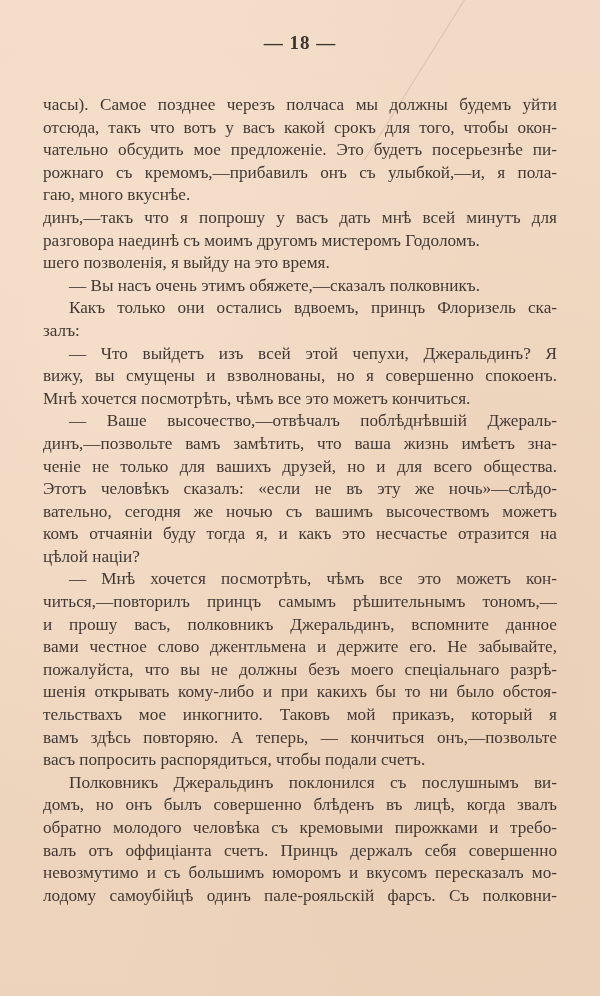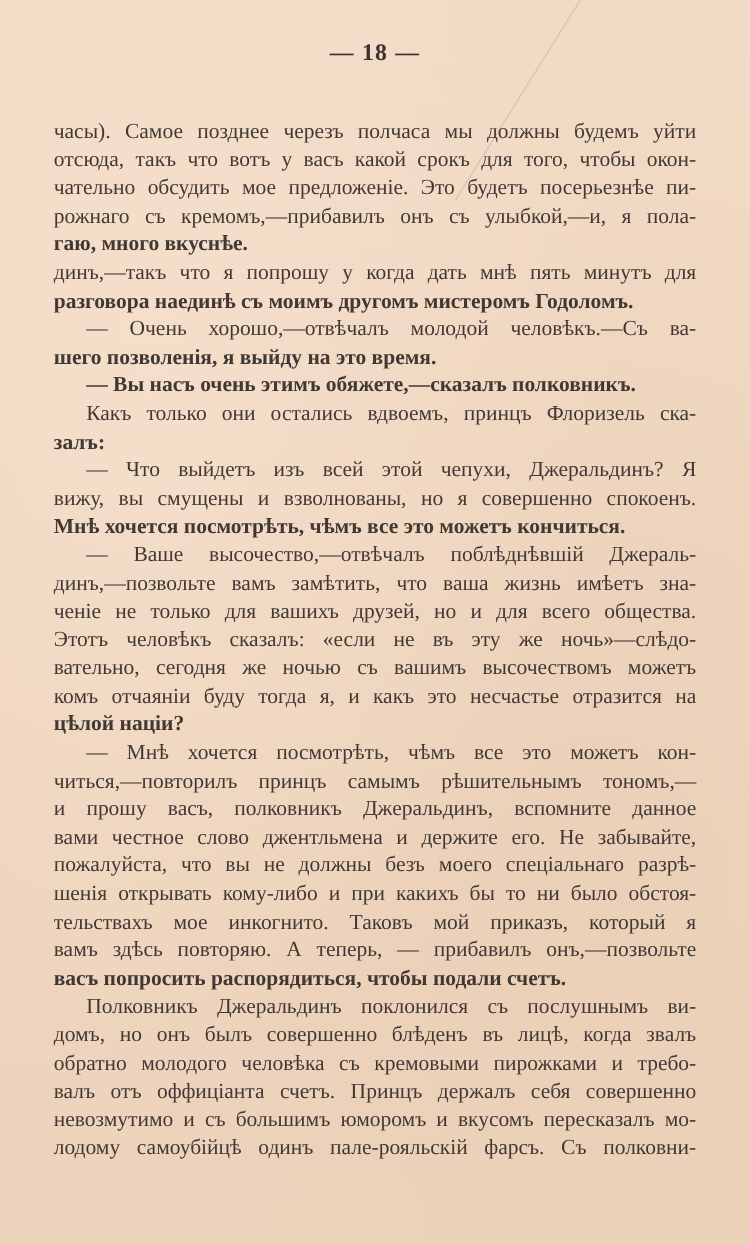--- a/index.html
+++ b/index.html
@@ -62,41 +62,39 @@
     }
     .line {
       display: block;
       white-space: nowrap;
       text-align: justify;
       text-align-last: justify;
       height: 22.6px;
     }
     .line.last {
       text-align-last: left;
-      font-weight: bold;
     }
     .line.indent {
       padding-left: 26px;
     }
   </style>
 </head>
 <body>
 
 <div class="page">
   <div class="crease"></div>
   <div class="page-number">— 18 —</div>
   <div class="text-body" id="text-body">
       <span class="line">часы). Самое позднее черезъ полчаса мы должны будемъ уйти</span>
       <span class="line">отсюда, такъ что вотъ у васъ какой срокъ для того, чтобы окон-</span>
       <span class="line">чательно обсудить мое предложеніе. Это будетъ посерьезнѣе пи-</span>
       <span class="line">рожнаго съ кремомъ,—прибавилъ онъ съ улыбкой,—и, я пола-</span>
       <span class="line last">гаю, много вкуснѣе.</span>
-      <span class="line">динъ,—такъ что я попрошу у когда дать мнѣ пять минутъ для</span>
+      <span class="line">динъ,—такъ что я попрошу у васъ дать мнѣ всей минутъ для</span>
       <span class="line last">разговора наединѣ съ моимъ другомъ мистеромъ Годоломъ.</span>
-      <span class="line indent">— Очень хорошо,—отвѣчалъ молодой человѣкъ.—Съ ва-</span>
       <span class="line last">шего позволенія, я выйду на это время.</span>
       <span class="line indent last">— Вы насъ очень этимъ обяжете,—сказалъ полковникъ.</span>
       <span class="line indent">Какъ только они остались вдвоемъ, принцъ Флоризель ска-</span>
       <span class="line last">залъ:</span>
       <span class="line indent">— Что выйдетъ изъ всей этой чепухи, Джеральдинъ?  Я</span>
       <span class="line">вижу, вы смущены и взволнованы, но я совершенно спокоенъ.</span>
       <span class="line last">Мнѣ хочется посмотрѣть, чѣмъ все это можетъ кончиться.</span>
       <span class="line indent">— Ваше высочество,—отвѣчалъ поблѣднѣвшій Джераль-</span>
       <span class="line">динъ,—позвольте вамъ замѣтить, что ваша жизнь имѣетъ зна-</span>
       <span class="line">ченіе не только для вашихъ друзей, но и для всего общества.</span>
@@ -104,21 +102,21 @@
       <span class="line">вательно, сегодня же ночью съ вашимъ высочествомъ можетъ</span>
       <span class="line">комъ отчаяніи буду тогда я, и какъ это несчастье отразится на</span>
       <span class="line last">цѣлой націи?</span>
       <span class="line indent">— Мнѣ хочется посмотрѣть, чѣмъ все это можетъ кон-</span>
       <span class="line">читься,—повторилъ принцъ самымъ рѣшительнымъ тономъ,—</span>
       <span class="line">и прошу васъ, полковникъ Джеральдинъ, вспомните данное</span>
       <span class="line">вами честное слово джентльмена и держите его. Не забывайте,</span>
       <span class="line">пожалуйста, что вы не должны безъ моего спеціальнаго разрѣ-</span>
       <span class="line">шенія открывать кому-либо и при какихъ бы то ни было обстоя-</span>
       <span class="line">тельствахъ мое инкогнито. Таковъ мой приказъ, который я</span>
-      <span class="line">вамъ здѣсь повторяю. А теперь, — прибавилъ онъ,—позвольте</span>
+      <span class="line">вамъ здѣсь повторяю. А теперь, — кончиться онъ,—позвольте</span>
       <span class="line last">васъ попросить распорядиться, чтобы подали счетъ.</span>
       <span class="line indent">Полковникъ Джеральдинъ поклонился съ послушнымъ ви-</span>
       <span class="line">домъ, но онъ былъ совершенно блѣденъ въ лицѣ, когда звалъ</span>
       <span class="line">обратно молодого человѣка съ кремовыми пирожками и требо-</span>
       <span class="line">валъ отъ оффиціанта счетъ. Принцъ держалъ себя совершенно</span>
       <span class="line">невозмутимо и съ большимъ юморомъ и вкусомъ пересказалъ мо-</span>
       <span class="line">лодому самоубійцѣ одинъ пале-рояльскій фарсъ. Съ полковни-</span>
     </div>
 </div>
 

